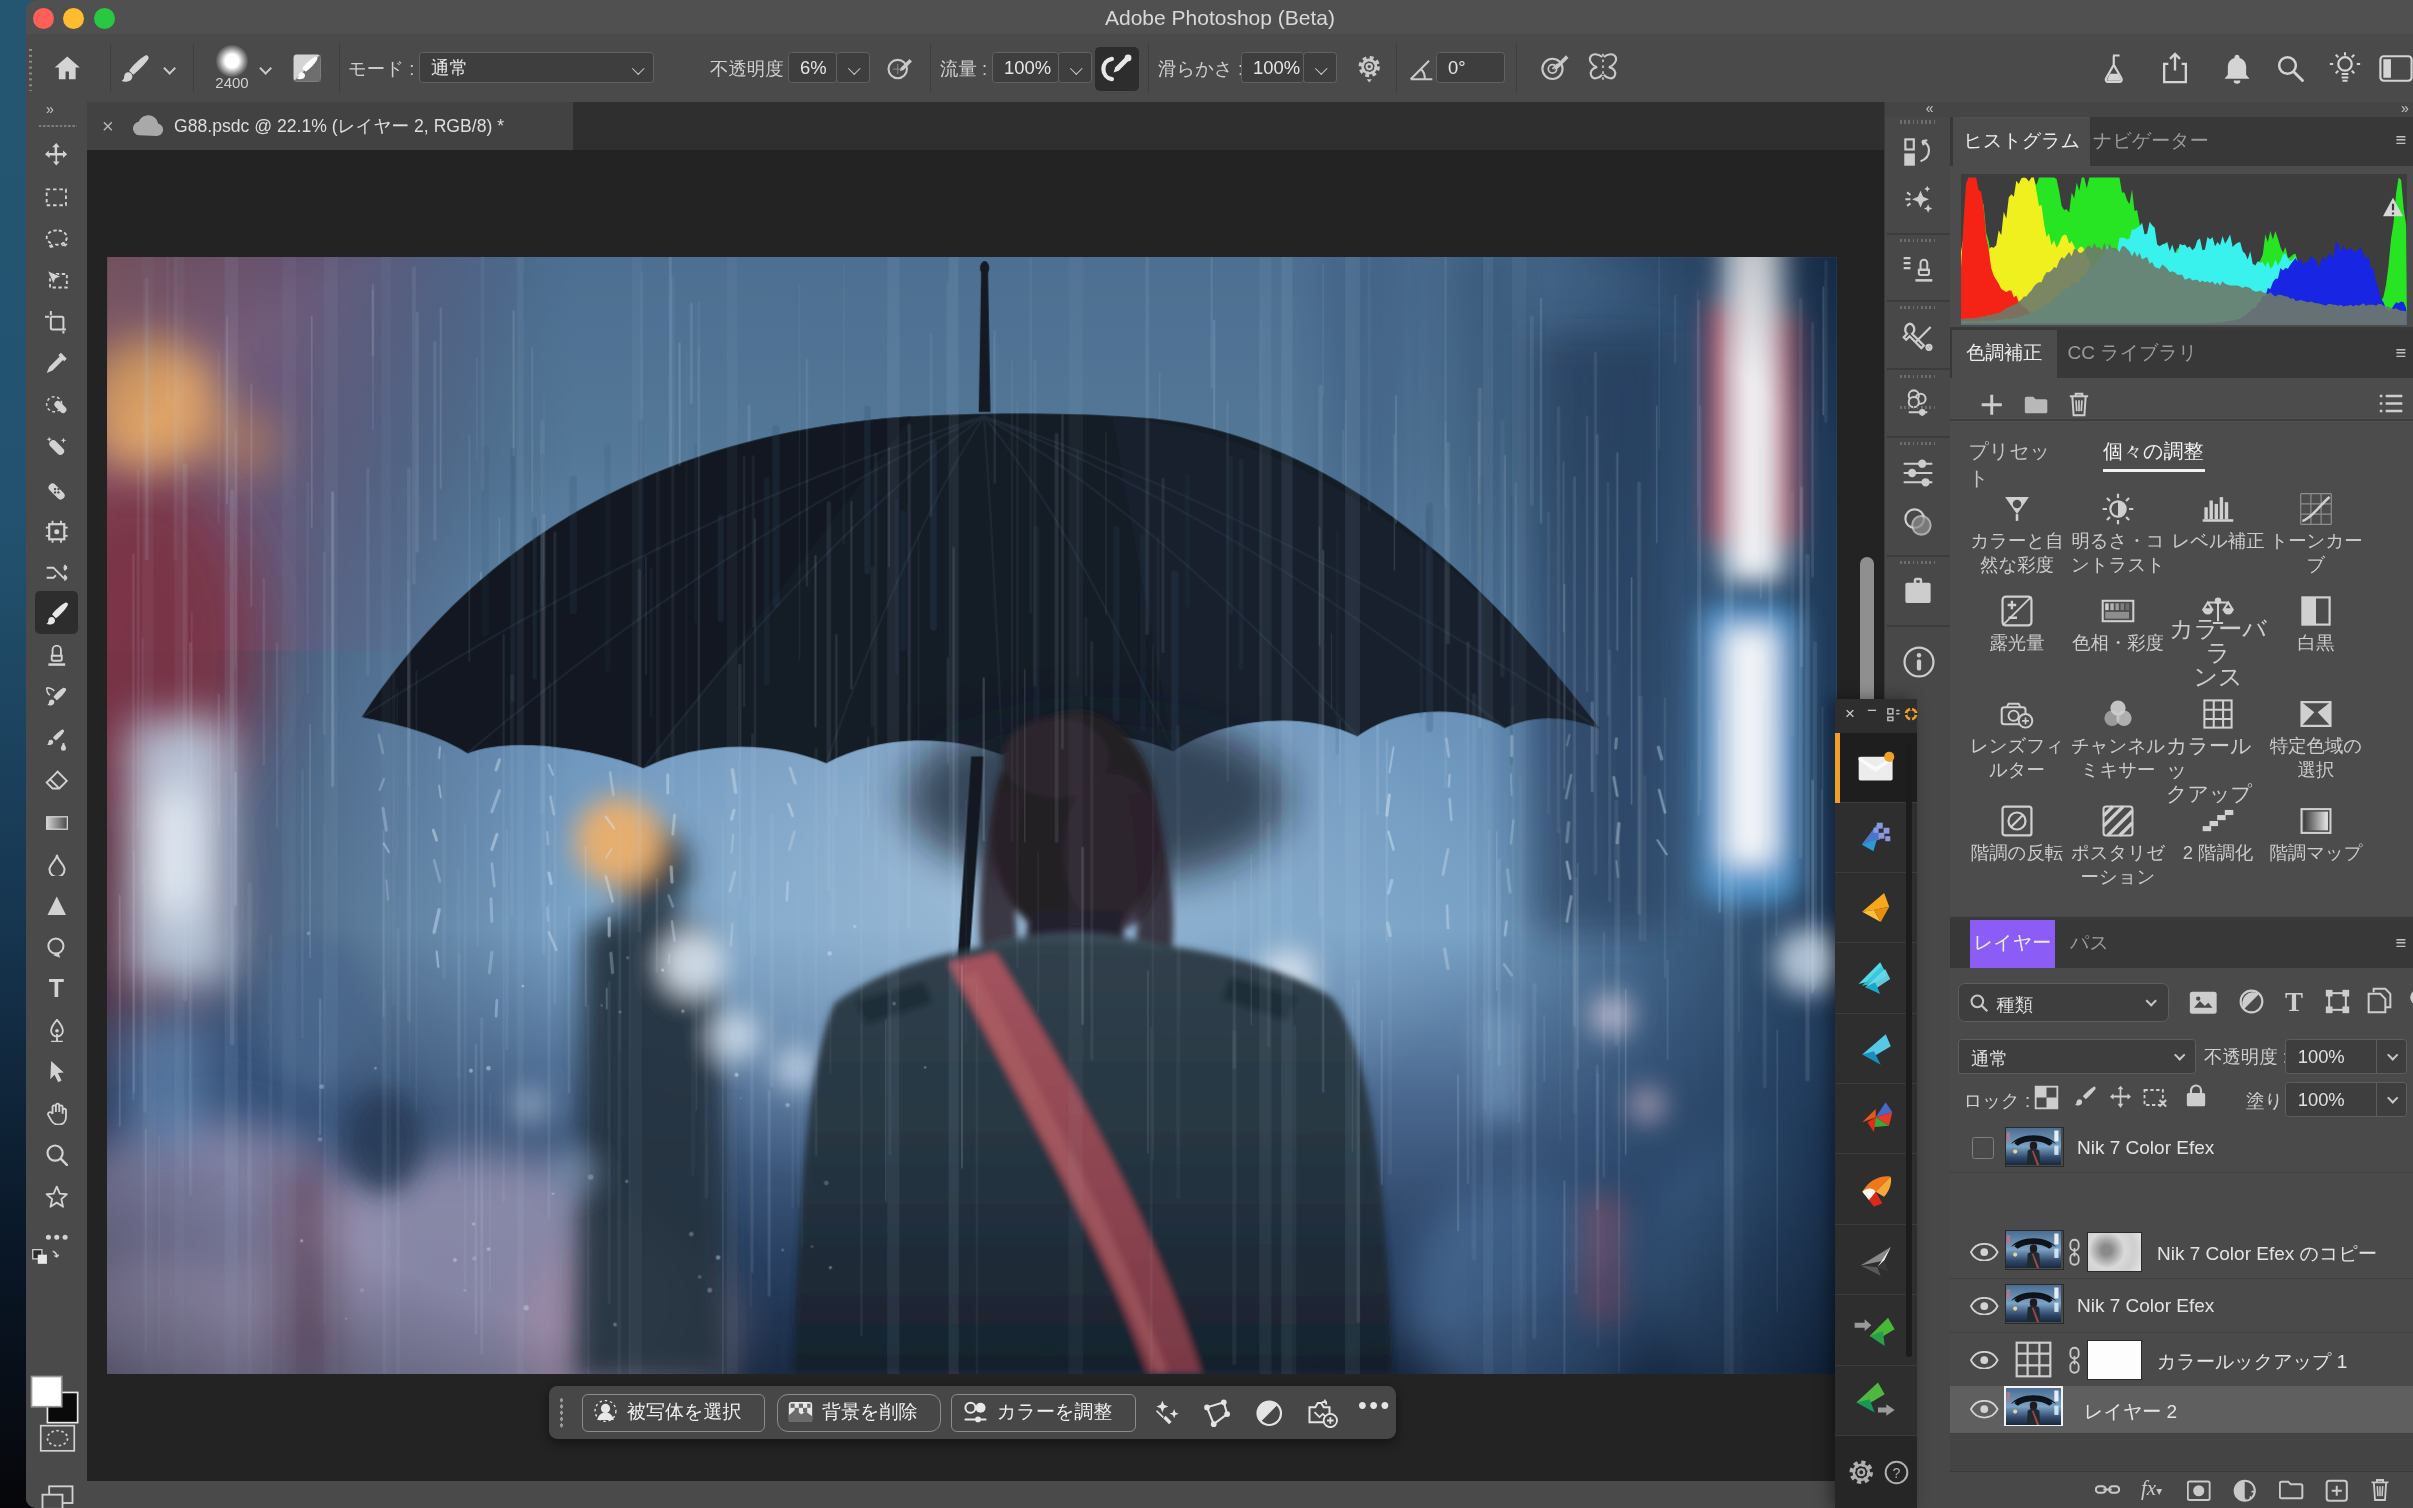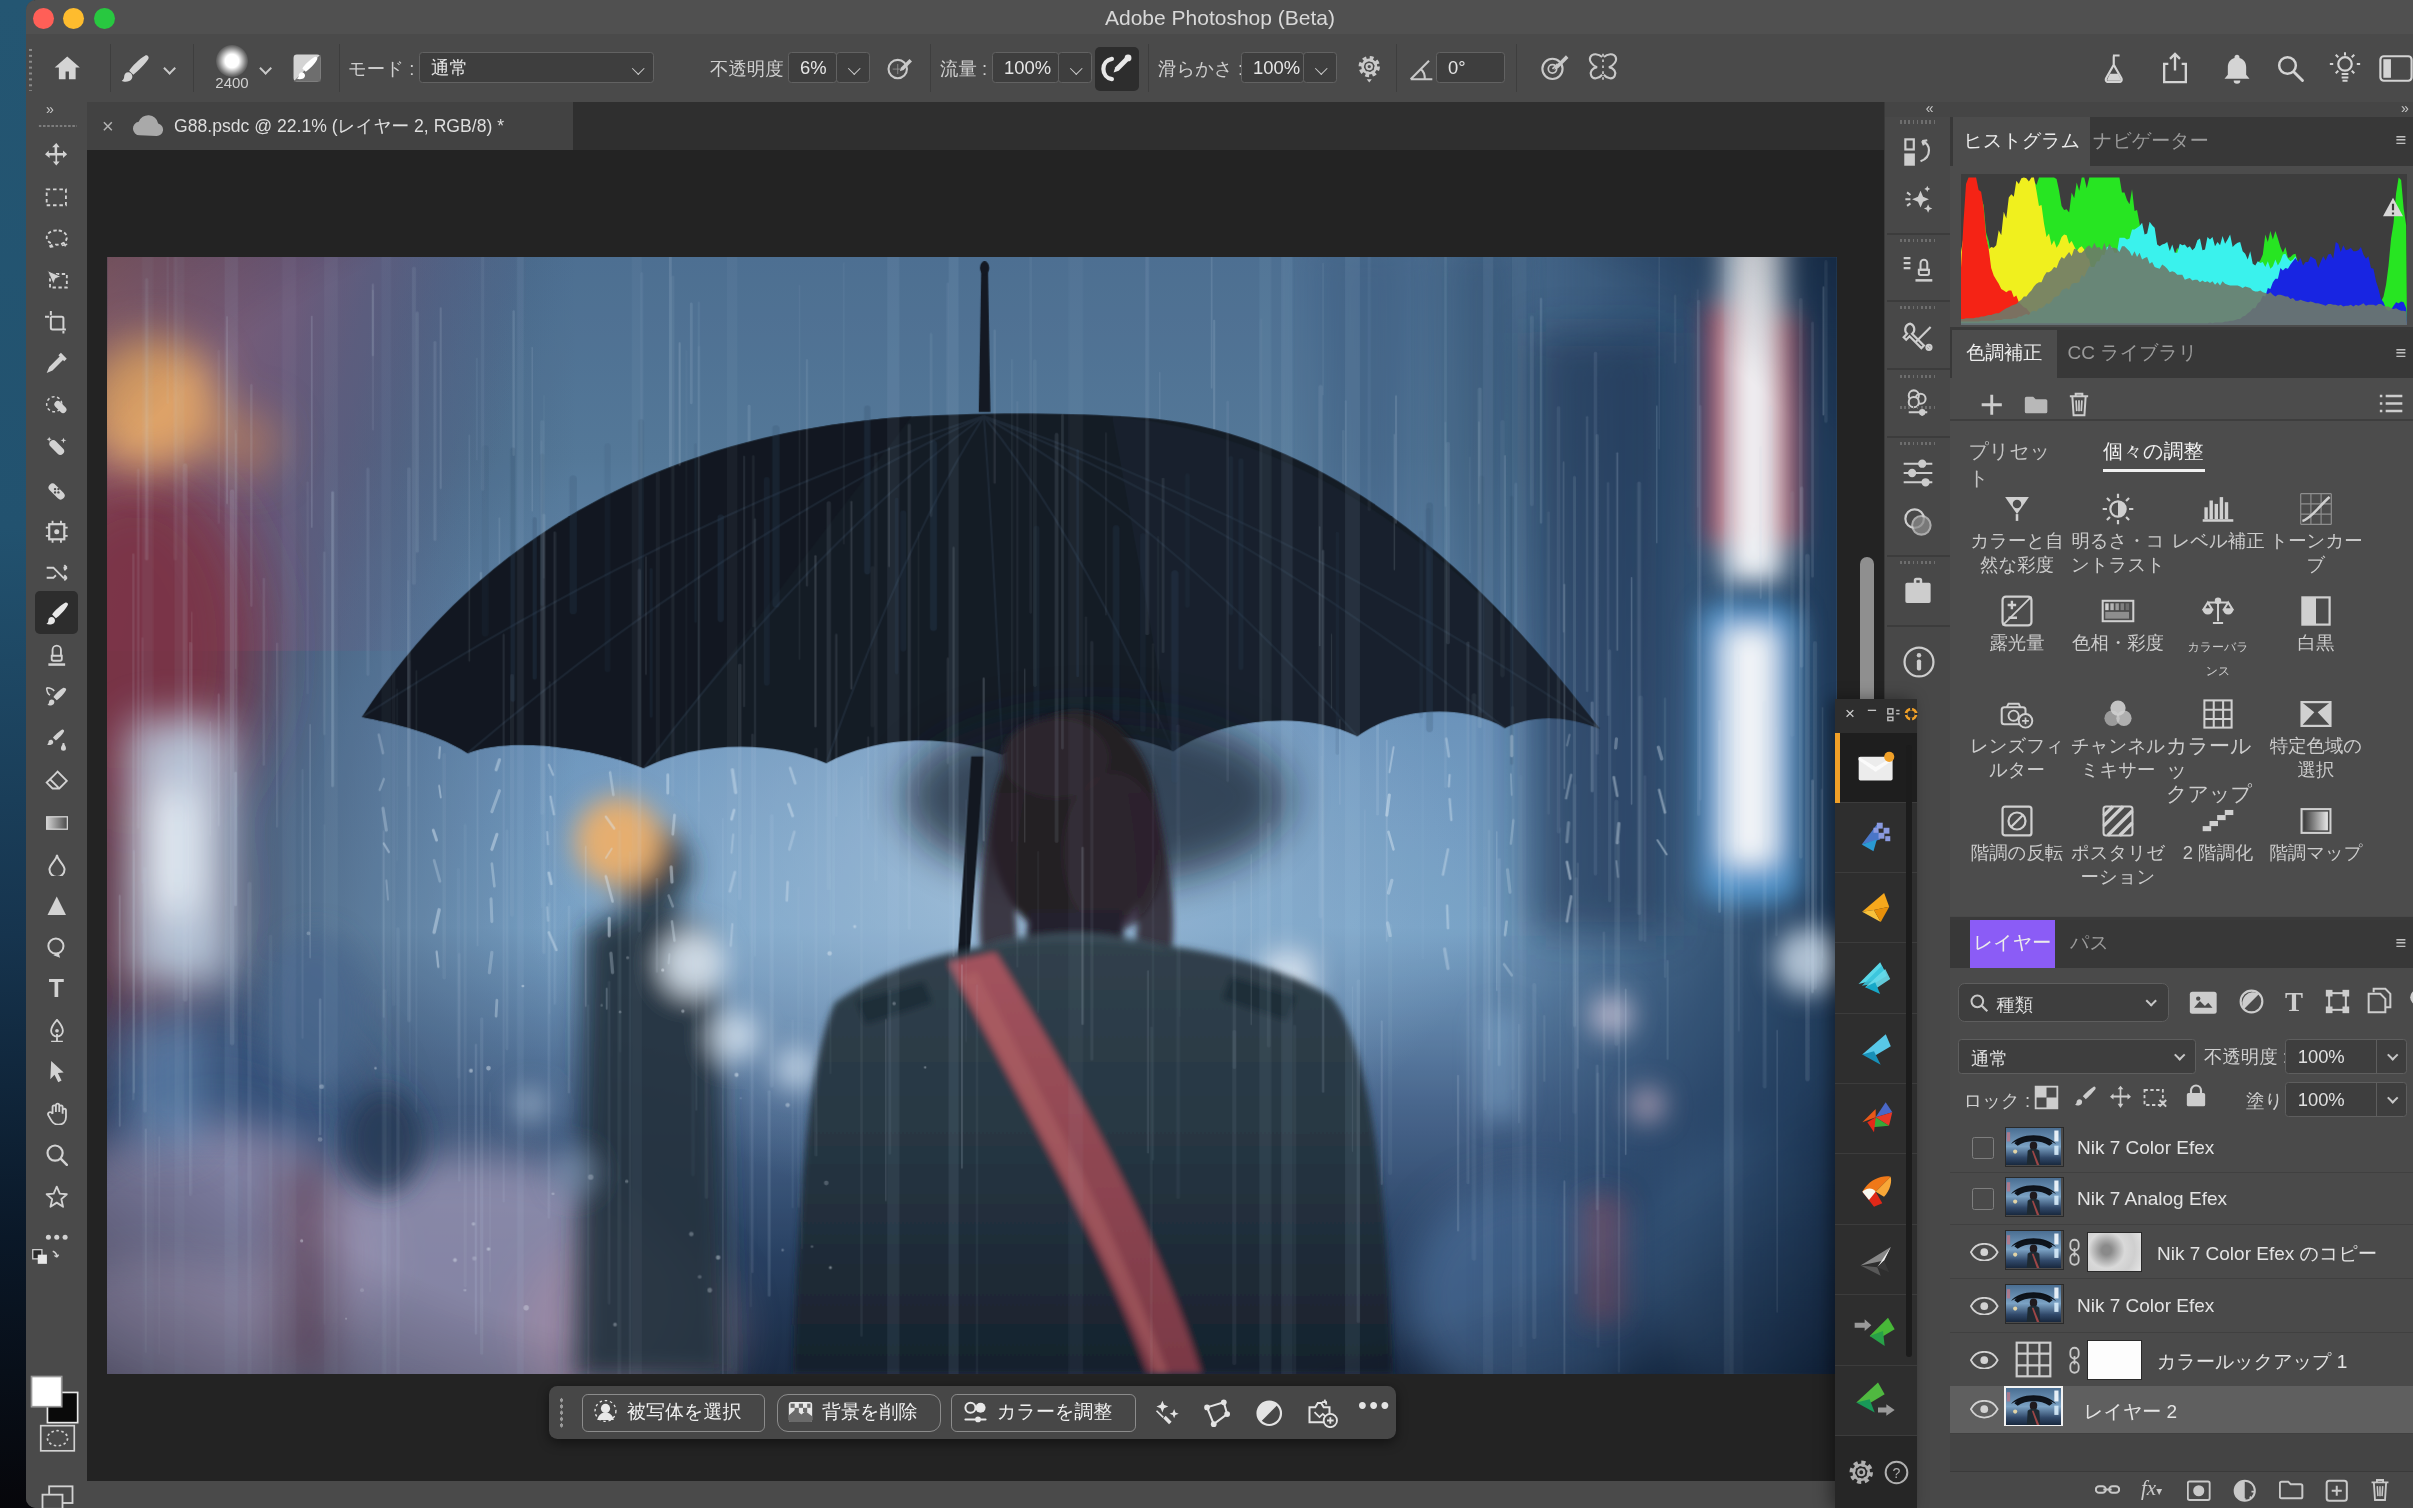--- a/index.html
+++ b/index.html
@@ -1166,21 +1166,21 @@
           </g>
         </svg>
 <div class="abs" style="left:116px;top:304px;width:104px;text-align:center;font-size:18.4px;line-height:24px;color:#cccccc">色相・彩度</div>
 <svg class="abs" style="left:251px;top:267px" width="34" height="34" viewBox="0 0 40 40">
           <g stroke="#d0d0d0" stroke-width="2.4" fill="none">
             <path d="M20 6v26M8 10l-5 8h10zM32 10l-5 8h10zM8 10h24M14 34h12"></path>
             <path d="M3 18a5 5 0 0010 0M27 18a5 5 0 0010 0" fill="#d0d0d0"></path>
             <circle cx="20" cy="8" r="2.6" fill="#d0d0d0"></circle>
           </g>
         </svg>
-<div class="abs" style="left:216px;top:308px;width:104px;text-align:center;font-size:12px;line-height:24px;color:#cccccc">カラーバラ<br>ンス</div>
+<div class="abs" style="left:216px;top:290px;width:104px;text-align:center;font-size:24px;line-height:24px;color:#cccccc">カラーバラ<br>ンス</div>
 <svg class="abs" style="left:349px;top:267px" width="34" height="34" viewBox="0 0 40 40">
           <rect x="4" y="4" width="32" height="32" fill="none" stroke="#d0d0d0" stroke-width="2.6"></rect>
           <rect x="4" y="4" width="16" height="32" fill="#d0d0d0"></rect>
         </svg>
 <div class="abs" style="left:314px;top:304px;width:104px;text-align:center;font-size:18.4px;line-height:24px;color:#cccccc">白黒</div>
 <svg class="abs" style="left:50px;top:370px" width="34" height="34" viewBox="0 0 40 40">
           <rect x="2" y="12" width="28" height="20" rx="3" fill="none" stroke="#d0d0d0" stroke-width="2.4"></rect>
           <circle cx="16" cy="22" r="6" fill="none" stroke="#d0d0d0" stroke-width="2.2"></circle>
           <path d="M8 12l2-4h12l2 4" fill="none" stroke="#d0d0d0" stroke-width="2.2"></path>
           <circle cx="30" cy="28" r="8" fill="#4c4c4c" stroke="#d0d0d0" stroke-width="2.2"></circle>
@@ -1319,27 +1319,20 @@
           <span style="position:absolute;left:11.7px;top:5.9px;font-size:18.4px;color:#e0e0e0">100%</span>
           <div class="abs" style="right:0;top:0;width:30px;height:34px;border-left:0.8px solid #5e5e5e"></div>
           <div class="abs" style="right:10px;top:11px;width:7.5px;height:7.5px;border-right:2px solid #c8c8c8;border-bottom:2px solid #c8c8c8;transform:rotate(45deg)"></div>
         </div>
 <div class="abs" style="left:0;top:207px;width:463px;height:49px;border-bottom:0.8px solid #404040">
 <div class="abs" style="left:22px;top:13.4px;width:22px;height:22px;border:1.7px solid #7e7e7e;border-radius:2.5px"></div>
 <div class="abs" style="left:55px;top:2.5px;width:59px;height:40px;border:1.7px solid #2a2a2a"><svg width="55" height="37" viewBox="0 0 66 44" preserveAspectRatio="none">
               <use href="#mth"></use>
             </svg></div>
 <div class="abs" style="left:127px;top:13.4px;font-size:19px;color:#e4e4e4">Nik 7 Color Efex</div>
-</div>
-<div class="abs" style="left:0;top:256px;width:463px;height:52px;border-bottom:0.8px solid #404040">
-<div class="abs" style="left:22px;top:15px;width:22px;height:22px;border:1.7px solid #7e7e7e;border-radius:2.5px"></div>
-<div class="abs" style="left:55px;top:4.2px;width:59px;height:40px;border:1.7px solid #2a2a2a"><svg width="55" height="37" viewBox="0 0 66 44" preserveAspectRatio="none">
-              <use href="#mth"></use>
-            </svg></div>
-<div class="abs" style="left:127px;top:15px;font-size:19px;color:#e4e4e4">Nik 7 Analog Efex</div>
 </div>
 <div class="abs" style="left:0;top:308px;width:463px;height:54px;border-bottom:0.8px solid #404040">
 <svg class="abs" style="left:20px;top:17.6px" width="28.5" height="18.4" viewBox="0 0 34 22">
             <path d="M17 1C10 1 4 5 1 11c3 6 9 10 16 10s13-4 16-10C30 5 24 1 17 1z" fill="none" stroke="#d2d2d2" stroke-width="2.2"></path>
             <circle cx="17" cy="11" r="4.6" fill="#d2d2d2"></circle>
           </svg>
 <div class="abs" style="left:55px;top:5px;width:59px;height:40px;border:1.7px solid #2a2a2a"><svg width="55" height="37" viewBox="0 0 66 44" preserveAspectRatio="none">
               <use href="#mth"></use>
             </svg></div>
 <svg class="abs" style="left:117px;top:12.6px" width="15" height="28.5" viewBox="0 0 18 34">

